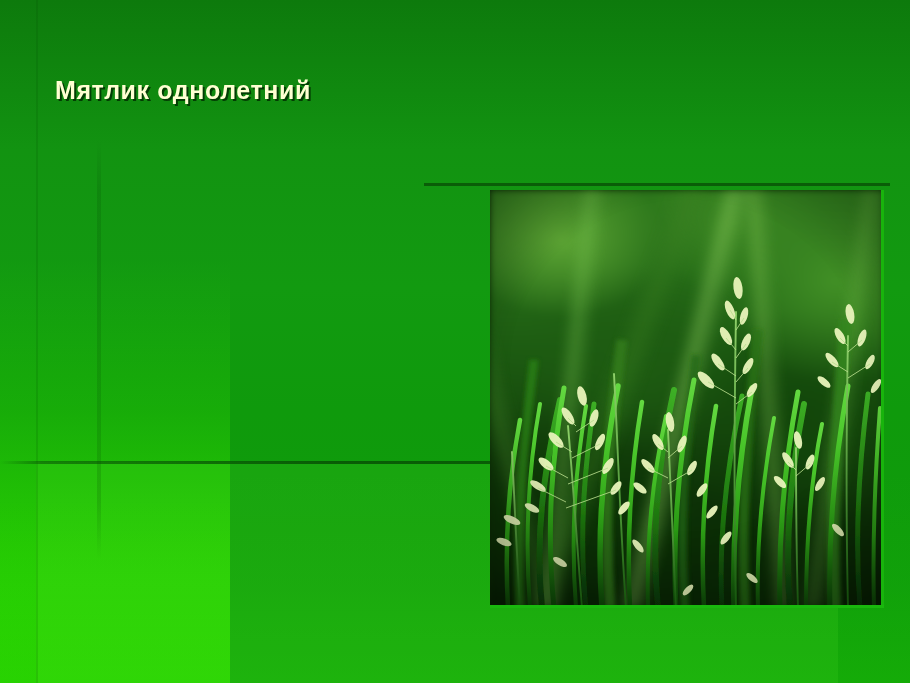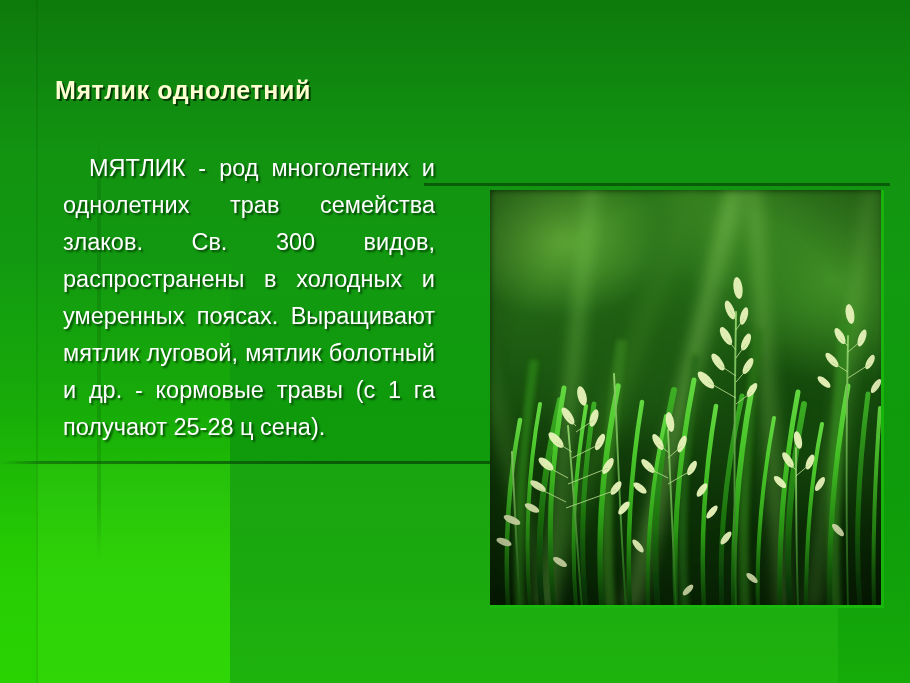--- a/index.html
+++ b/index.html
@@ -182,21 +182,20 @@
   <div class="bg-glow-left"></div>
   <div class="bg-glow-bottom"></div>
   <div class="panel-block"></div>
   <div class="panel-block-2"></div>
   <div class="seam-vert"></div>
   <div class="rule rule-top"></div>
   <div class="rule rule-mid"></div>
 
   <div class="title">Мятлик однолетний</div>
 
-  <div class="body-text">МЯТЛИК - род многолетних и однолетних трав семейства злаков. Св. 300 видов, распространены в холодных и умеренных поясах. Выращивают мятлик луговой, мятлик болотный и др. - кормовые травы (с 1 га получают 25-28 ц сена).</div>
 
   <div class="photo">
     <div class="layer ph-back"></div>
     <div class="layer ph-streaks"></div>
 
     <svg class="ph-svg" viewBox="0 0 394 418" preserveAspectRatio="none">
       <defs>
         <linearGradient id="bladeG" x1="0" y1="1" x2="0" y2="0">
           <stop offset="0%" stop-color="#0e4a08"></stop>
           <stop offset="35%" stop-color="#2a9a14"></stop>

